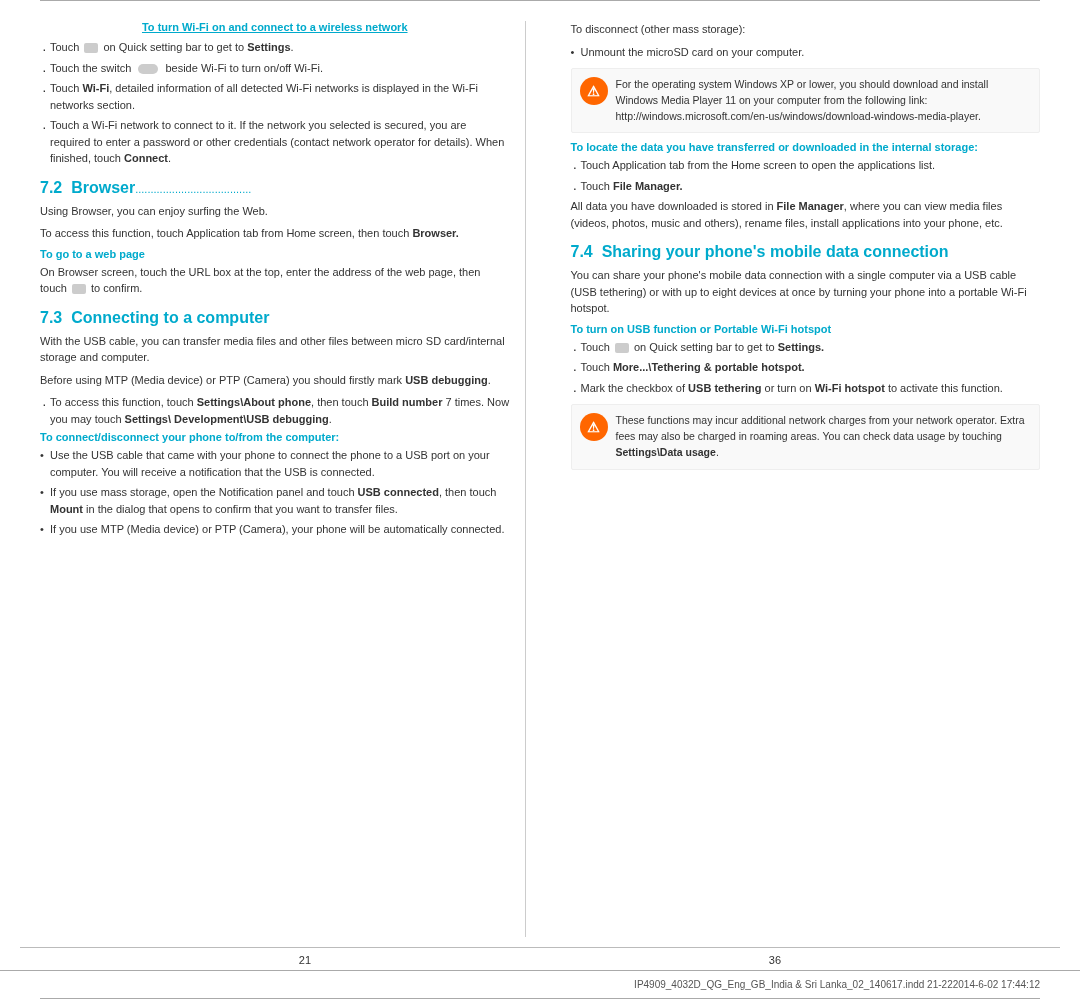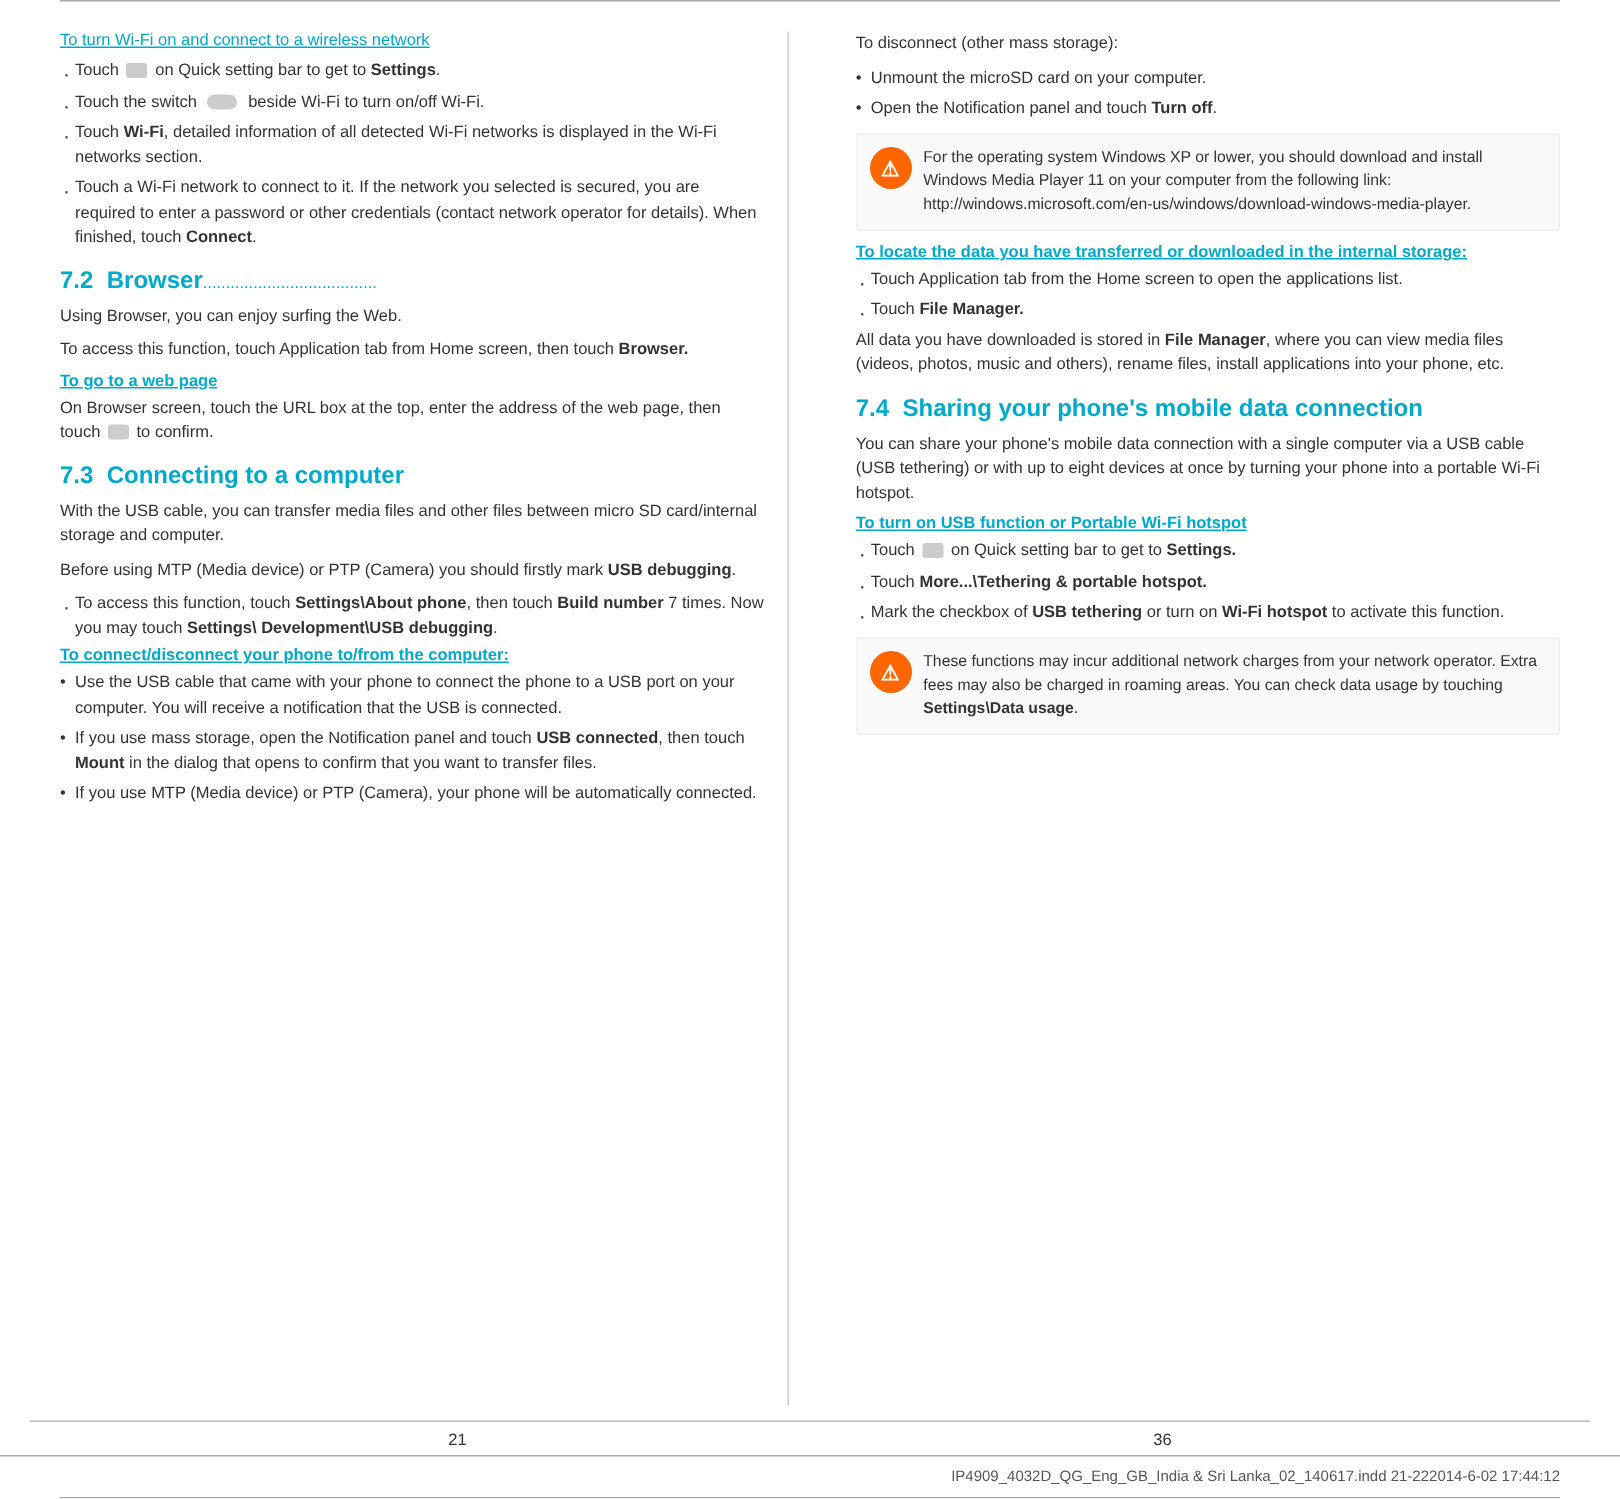--- a/index.html
+++ b/index.html
@@ -32,24 +32,25 @@
       flex: 1;
       padding-right: 15px;
       border-right: 1px solid #ccc;
     }
     .right-column {
       flex: 1;
       padding-left: 15px;
     }
     .section-heading {
       color: #00aacc;
-      font-weight: normal;
+      font-weight: bold;
       font-size: 11px;
       text-decoration: underline;
       margin-bottom: 6px;
+      text-align: center;
     }
     .bullet-item {
       margin-bottom: 4px;
       padding-left: 10px;
       position: relative;
       line-height: 1.5;
     }
     .bullet-item::before {
       content: '•';
       position: absolute;
@@ -64,21 +65,20 @@
     .section-title {
       font-size: 16px;
       color: #00aacc;
       font-weight: bold;
       margin: 12px 0 6px 0;
     }
     .sub-heading {
       color: #00aacc;
       font-weight: bold;
       font-size: 11px;
-      text-decoration: underline;
       margin: 4px 0 4px 0;
     }
     .para {
       margin-bottom: 6px;
       line-height: 1.5;
     }
     .note-box {
       display: flex;
       align-items: flex-start;
       gap: 8px;
@@ -202,23 +202,20 @@
       </div>
 
     </div>
 
     <div class="right-column">
 
       <p class="para">To disconnect (other mass storage):</p>
       <div class="bullet-item">
         Unmount the microSD card on your computer.
       </div>
-      <div class="bullet-item">
-        Open the Notification panel and touch <span class="bold">Turn off</span>.
-      </div>
 
       <div class="note-box">
         <div class="note-icon">⚠</div>
         <div class="note-text">
           For the operating system Windows XP or lower, you should download and install Windows Media Player 11 on your computer from the following link: http://windows.microsoft.com/en-us/windows/download-windows-media-player.
         </div>
       </div>
 
       <p class="sub-heading">
         <span>To locate the data you have transferred or downloaded in the internal storage:</span>

